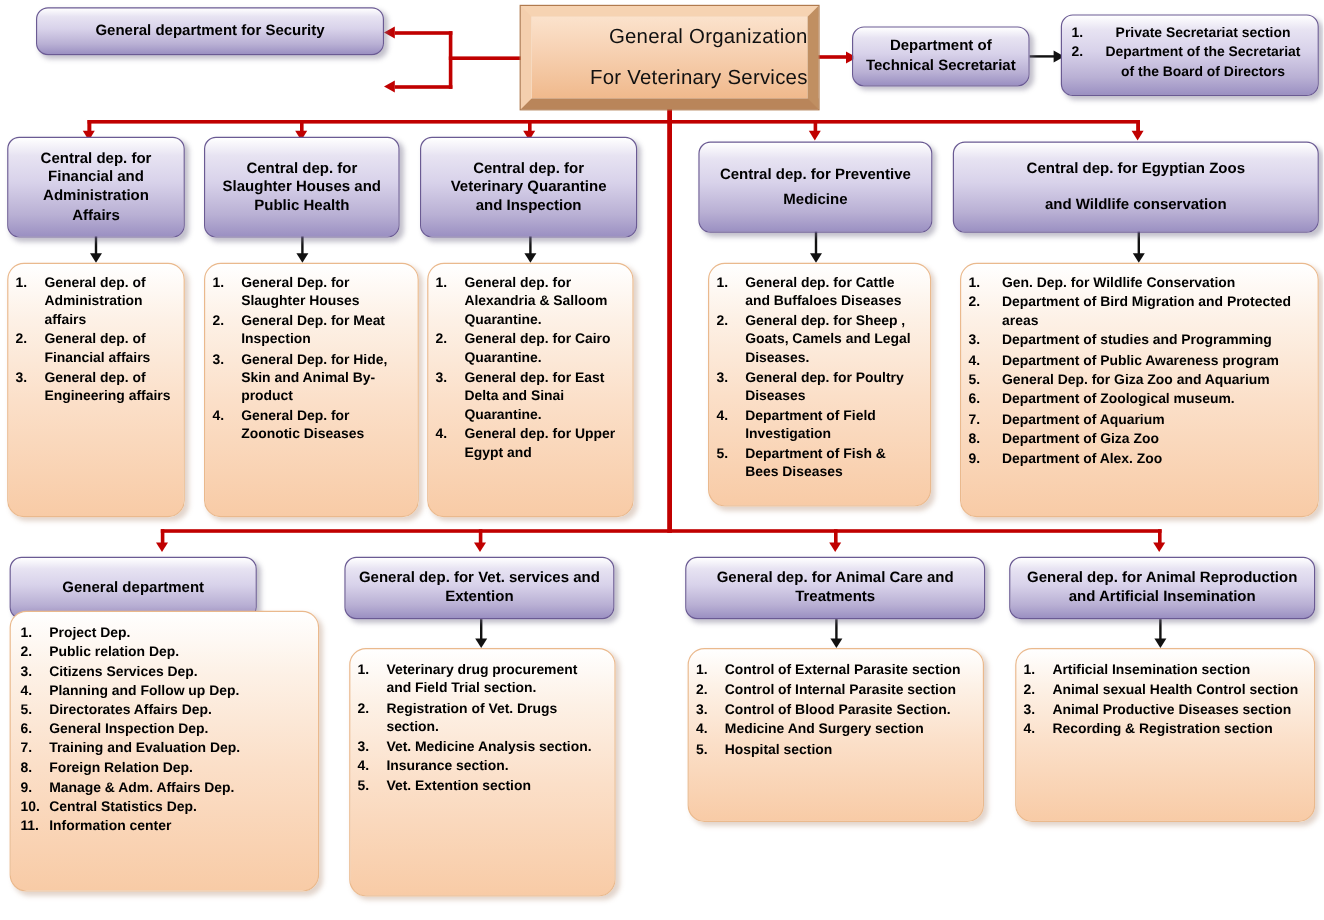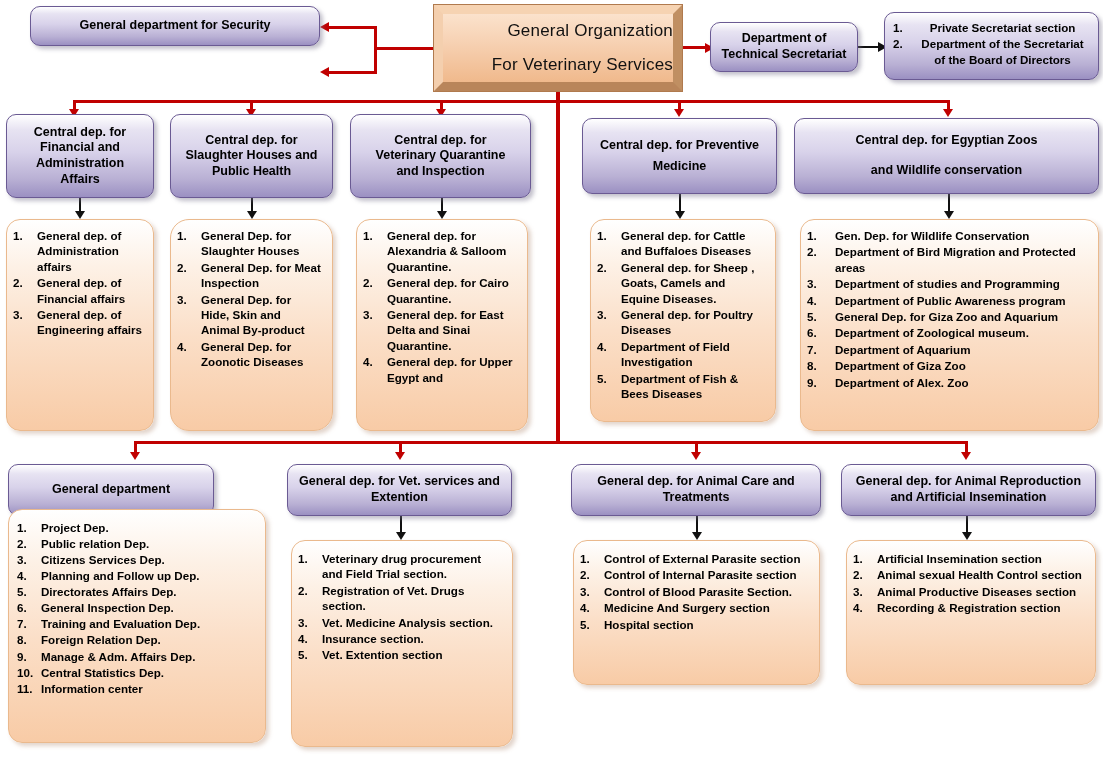--- a/index.html
+++ b/index.html
@@ -260,42 +260,42 @@
   </div>
 
   <div class="box peach" style="left:6px;top:219px;width:148px;height:212px;">
     <ol class="ilist">
         <li>General dep. of Administration affairs</li>
         <li>General dep. of Financial affairs</li>
         <li>General dep. of Engineering affairs</li>
       </ol>
   </div>
 
-  <div class="box peach" style="left:170px;top:219px;width:163px;height:212px;border-radius:19px;">
+  <div class="box peach" style="left:170px;top:219px;width:179px;height:212px;">
     <ol class="ilist">
         <li>General Dep. for Slaughter Houses</li>
         <li>General Dep. for Meat Inspection</li>
         <li>General Dep. for Hide, Skin and Animal By-product</li>
         <li> General Dep. for Zoonotic Diseases</li>
       </ol>
   </div>
 
   <div class="box peach" style="left:356px;top:219px;width:172px;height:212px;">
     <ol class="ilist">
         <li>General dep. for Alexandria &amp; Salloom Quarantine.</li>
         <li>General dep. for Cairo Quarantine.</li>
         <li>General dep. for East Delta and Sinai Quarantine.</li>
         <li>General dep. for Upper Egypt and</li>
       </ol>
   </div>
 
   <div class="box peach" style="left:590px;top:219px;width:186px;height:203px;">
     <ol class="ilist">
         <li>General dep. for Cattle and Buffaloes Diseases</li>
-        <li>General dep. for Sheep , Goats, Camels and Equine Diseases.</li>
+        <li>General dep. for Sheep , Goats, Camels and Legal Diseases.</li>
         <li>General dep. for Poultry Diseases</li>
         <li>Department of Field Investigation</li>
         <li>Department of Fish &amp; Bees Diseases</li>
       </ol>
   </div>
 
   <div class="box peach" style="left:800px;top:219px;width:299px;height:212px;">
     <ol class="ilist wide">
         <li>Gen. Dep. for Wildlife Conservation</li>
         <li>Department of Bird Migration and Protected areas</li>

